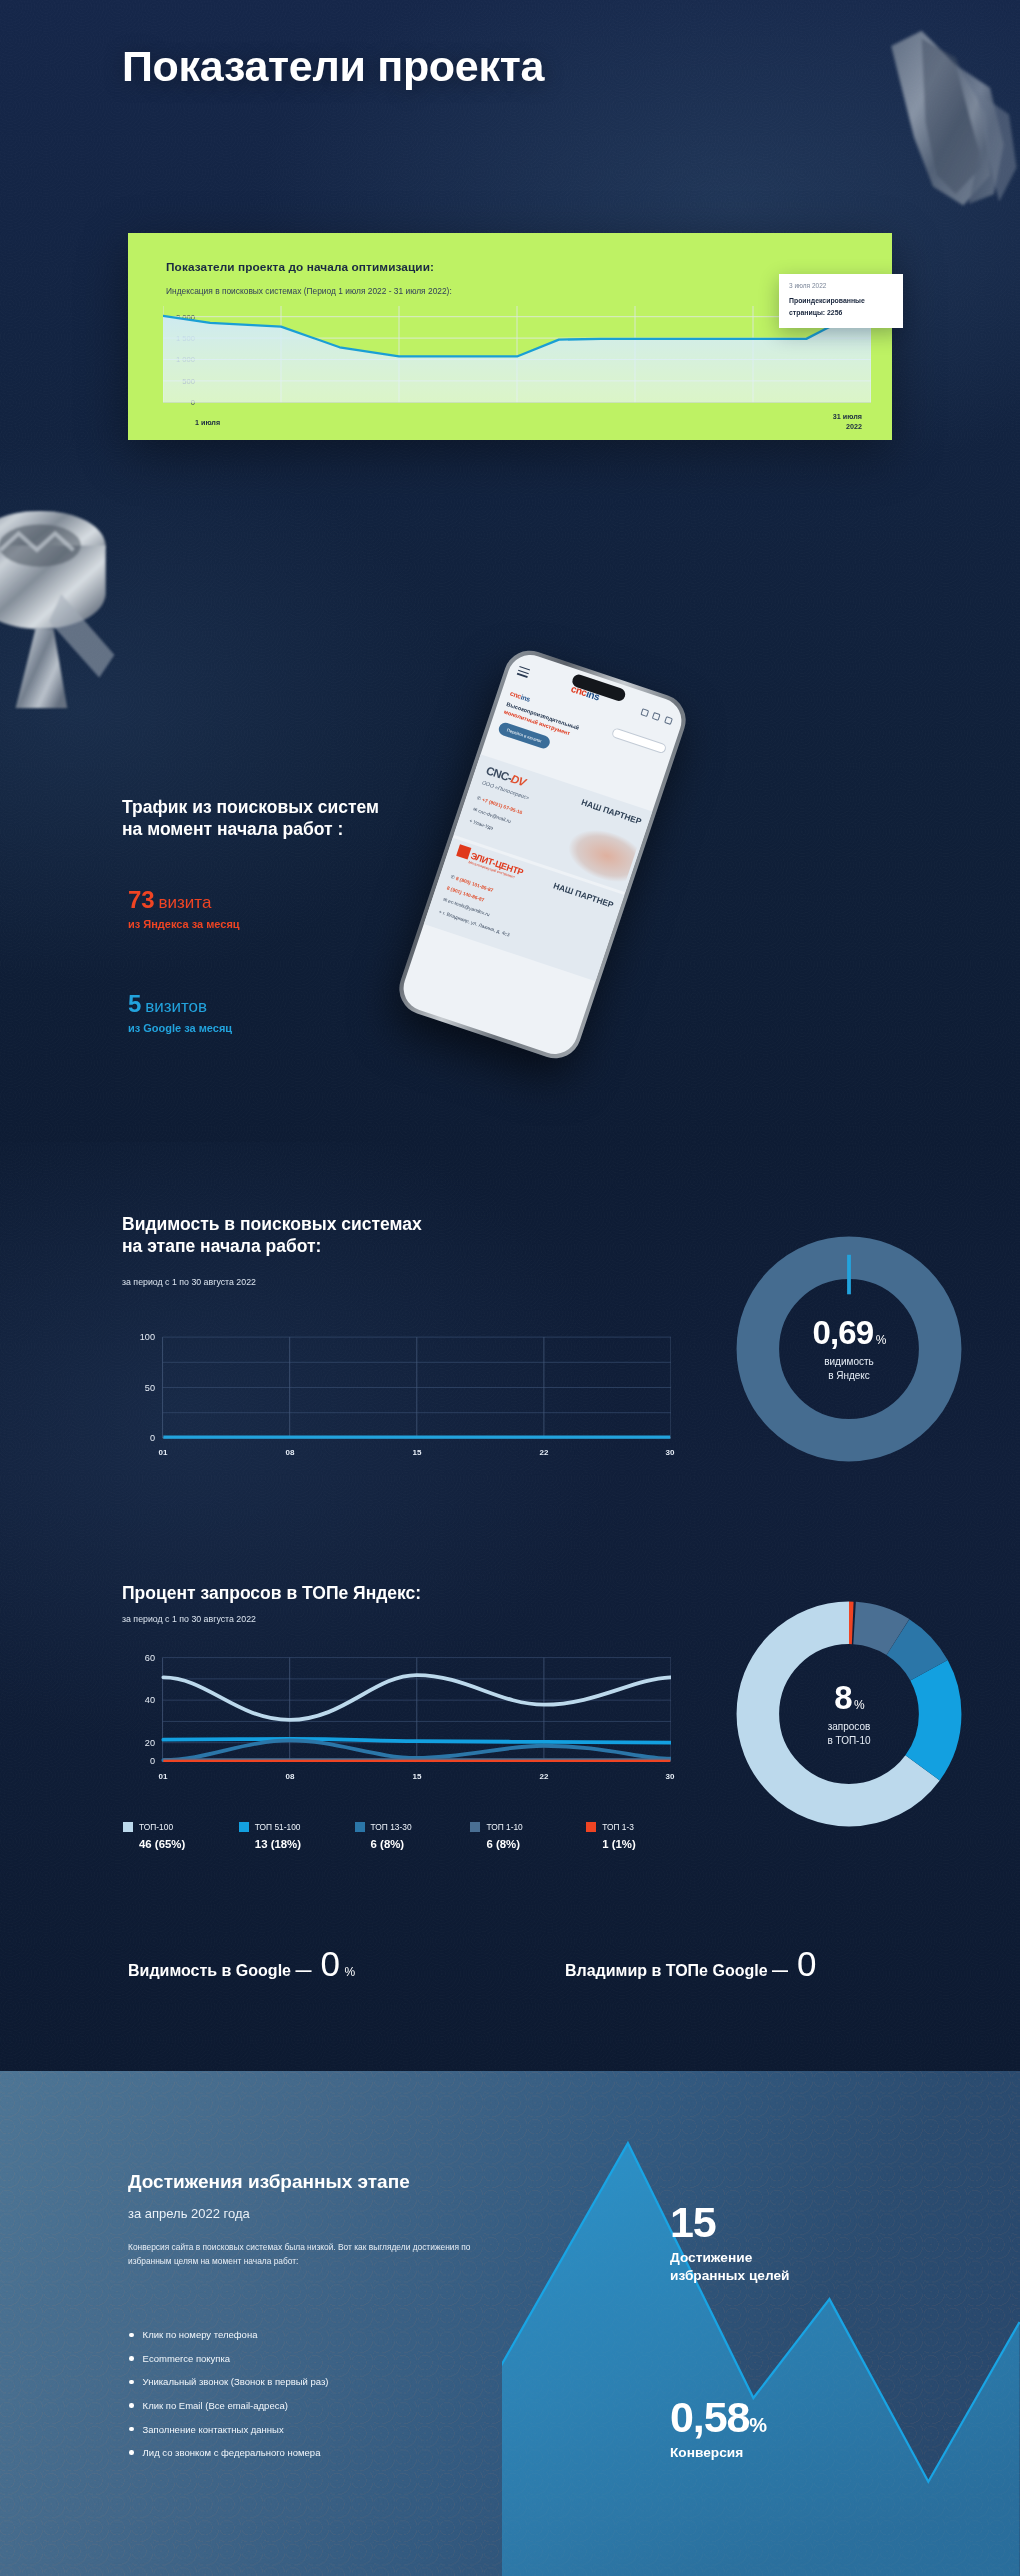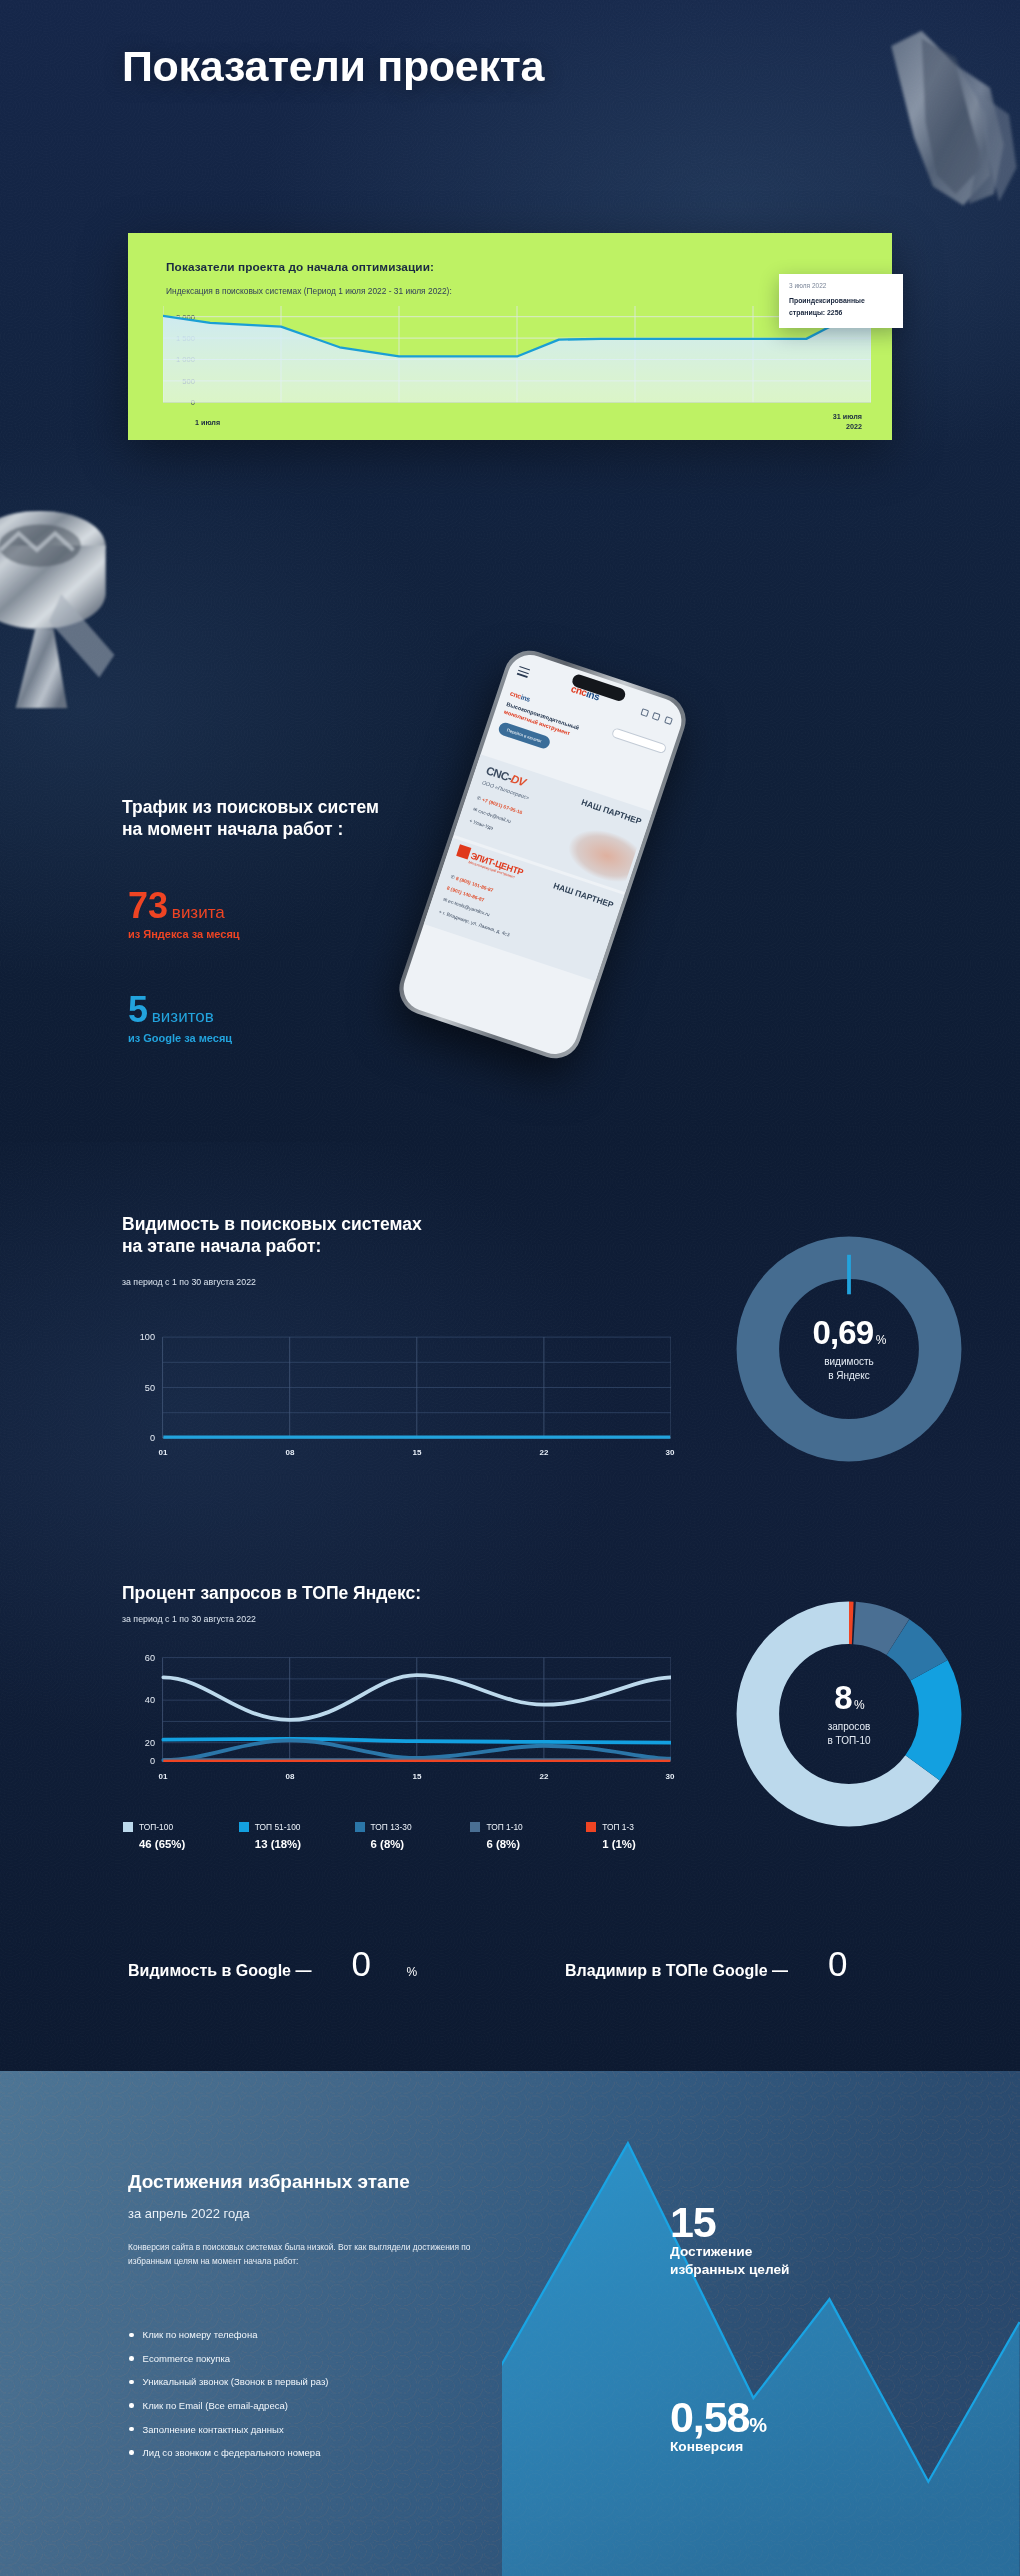--- a/index.html
+++ b/index.html
@@ -92,21 +92,21 @@
   .tooltip .tt-body { font-size: 6.9px; font-weight: 700; color: #16233a; line-height: 1.7; }
 
   
   .traffic-h {
     position: absolute; left: 122px; top: 796px; width: 426px;
     font-size: 17.5px; line-height: 1.28; font-weight: 700; color: #fff; z-index: 4;
   }
   .traffic-h span { display:block; }
   .stat-ya { position: absolute; left: 128px; top: 889px; z-index: 4; }
   .stat-go { position: absolute; left: 128px; top: 993px; z-index: 4; }
-  .stat-num { font-size: 36px; font-weight: 700; line-height: .95; display: inline-block; vertical-align: baseline; text-align: right;}
+  .stat-num { font-size: 24px; font-weight: 700; line-height: .95; display: inline-block; vertical-align: baseline; text-align: right;}
   .stat-unit { font-size: 17px; font-weight: 400; display: inline-block; margin-left: 3.8px; }
   .stat-sub { font-size: 11px; font-weight: 700; margin-top: 5.3px; }
   .c-orange { color: #ef4423; }
   .c-blue { color: #22a3dd; }
 
   
   .phone {
     position: absolute; left: 448px; top: 664px; width: 189px; height: 381px;
     transform: rotate(18.5deg); z-index: 3;
   }
@@ -188,41 +188,41 @@
   .donut-2 { left: 732px; top: 1597px; }
   .donut-center {
     position: absolute; left: 50%; top: 50%; transform: translate(-50%,-50%);
     width: 145px; text-align: center;
   }
   .donut-big { font-size: 33px; font-weight: 700; color: #fff; line-height: 1; letter-spacing:-0.8px; }
   .donut-pct { font-size: 12px; font-weight: 400; margin-left: 2.3px; }
   .donut-cap { font-size: 10px; color: #e6edf6; line-height: 1.38; margin-top: 6px; font-weight: 400;}
 
   
-  .grow { position:absolute; top: 1946px; z-index: 4; display:flex; align-items:baseline;gap:31px; }
+  .grow { position:absolute; top: 1946px; z-index: 4; display:flex; align-items:baseline; }
   .grow-1 { left: 128px; }
   .grow-2 { left: 565px; }
   .grow-lbl { font-size: 16px; font-weight: 700; color:#fff; }
   .grow-num { font-size: 35px; font-weight: 400; color:#fff; margin: 0 1.5px 0 9px; line-height:1;}
   .grow-pct { font-size: 12px; font-weight: 400; color:#fff; margin-left: 3px;}
 
   
   .goal-h { position:absolute; left: 128px; top: 2171px; font-size: 19px; font-weight: 700; color: #fff; z-index: 4;}
   .goal-sub { position:absolute; left: 128px; top: 2206px; font-size: 13px; font-weight: 400; color: #eaf1f8; z-index: 4;}
   .goal-desc { position:absolute; left: 128px; top: 2241px; width: 344px; font-size: 8.4px; line-height: 1.62; color:#e8eff7; font-weight: 400; z-index: 4;}
   .goal-list { position:absolute; left: 129px; top: 2323px; width: 396px; z-index: 4; list-style: none;}
   .goal-list li { display:flex; align-items:center; gap: 9px; height: 23.6px; font-size: 9.5px; color:#f2f7fc; font-weight: 400;}
   .goal-dot { width: 4.6px; height: 4.6px; border-radius: 50%; background: #ffffff; flex: 0 0 4.6px; }
 
   .kpi { position: absolute; z-index: 6; }
   .kpi-1 { left: 670px; top: 2201px; }
   .kpi-2 { left: 670px; top: 2396px; }
   .kpi-num { font-size: 43px; font-weight: 700; color: #fff; line-height: .98; letter-spacing: -1.1px;}
   .kpi-num .sm { font-size: 20px; font-weight: 700; }
-  .kpi-cap { font-size: 13.7px; font-weight: 700; color:#fff; line-height: 1.3; margin-top: 0;}
+  .kpi-cap { font-size: 13.7px; font-weight: 700; color:#fff; line-height: 1.3; margin-top: 6px;}
   .kpi-cap span { display:block; }
 </style>
 </head>
 <body>
 
 <div class="bg-top">
   <div class="noise"></div>
 </div>
 <div class="bg-mid">
   <div class="noise"></div>

